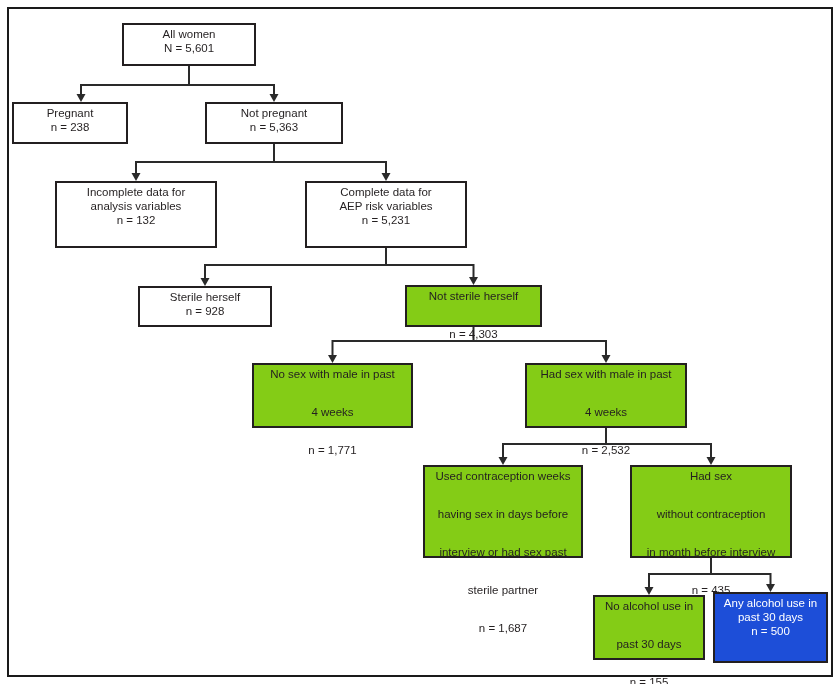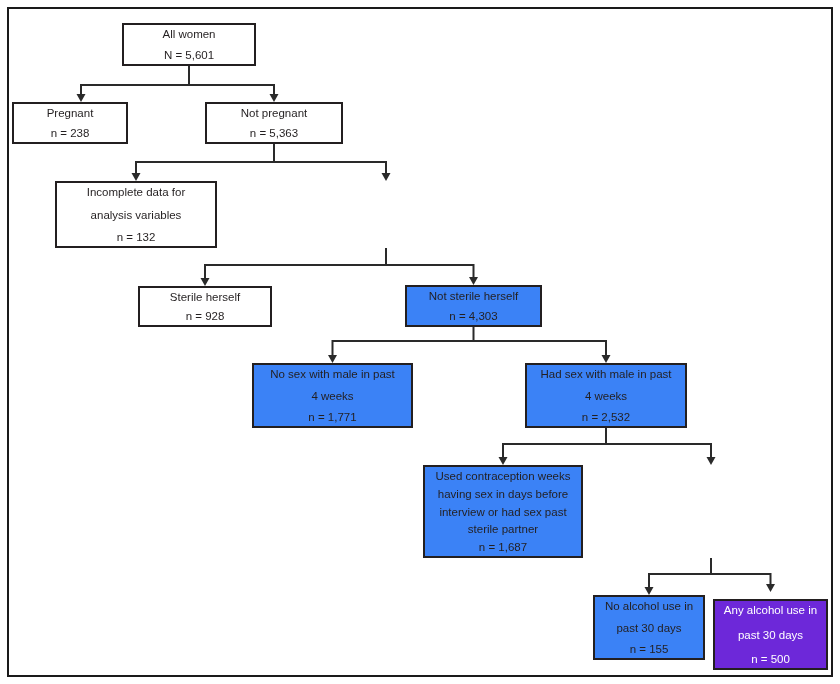--- a/index.html
+++ b/index.html
@@ -23,28 +23,28 @@
   }
   .node {
     position: absolute;
     box-sizing: border-box;
     border: 2px solid #231f20;
     background: #ffffff;
     color: #231f20;
     display: flex;
     flex-direction: column;
     align-items: center;
-    justify-content: space-between;
+    justify-content: flex-start;
     text-align: center;
     font-size: 11.5px;
     line-height: 14px;
     padding: 2px;
   }
-  .node.blue { background: #3b82f6; }
-  .node.dark { background: #6d28d9; color: #ffffff; margin-top: 7px; }
+  .node.blue { background: #84cc16; gap: 24px; }
+  .node.dark { background: #1d4ed8; color: #ffffff; }
 </style>
 </head>
 <body>
 
 <div class="figure">
   <div class="frame"></div>
 
   <svg class="connectors" width="840" height="684" viewBox="0 0 840 684">
     <g stroke="#2a2a2a" stroke-width="2" fill="none">
       <path d="M189,66 L189,85 M80,85 L275,85 M81,85 L81,95 M274,85 L274,95"></path>
@@ -92,20 +92,25 @@
     <span>Not pregnant</span>
     <span>n = 5,363</span>
   </div>
 
   <div class="node" style="left:55px;top:181px;width:162px;height:67px">
     <span>Incomplete data for</span>
     <span>analysis variables</span>
     <span>n = 132</span>
   </div>
 
+  <div class="node" style="left:305px;top:181px;width:162px;height:67px">
+    <span>Complete data for</span>
+    <span>AEP risk variables</span>
+    <span>n = 5,231</span>
+  </div>
 
   <div class="node" style="left:138px;top:286px;width:134px;height:41px">
     <span>Sterile herself</span>
     <span>n = 928</span>
   </div>
 
   <div class="node blue" style="left:405px;top:285px;width:137px;height:42px">
     <span>Not sterile herself</span>
     <span>n = 4,303</span>
   </div>
@@ -123,20 +128,26 @@
   </div>
 
   <div class="node blue" style="left:423px;top:465px;width:160px;height:93px">
     <span>Used contraception weeks</span>
     <span>having sex in days before</span>
     <span>interview or had sex past</span>
     <span>sterile partner</span>
     <span>n = 1,687</span>
   </div>
 
+  <div class="node blue" style="left:630px;top:465px;width:162px;height:93px">
+    <span>Had sex</span>
+    <span>without contraception</span>
+    <span>in month before interview</span>
+    <span>n = 435</span>
+  </div>
 
   <div class="node blue" style="left:593px;top:595px;width:112px;height:65px">
     <span>No alcohol use in</span>
     <span>past 30 days</span>
     <span>n = 155</span>
   </div>
 
   <div class="node dark" style="left:713px;top:592px;width:115px;height:71px">
     <span>Any alcohol use in</span>
     <span>past 30 days</span>

